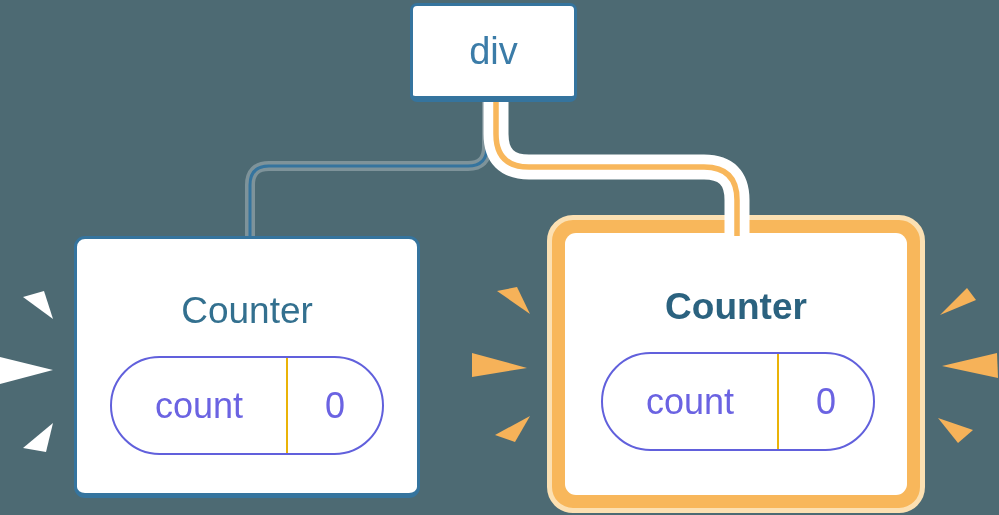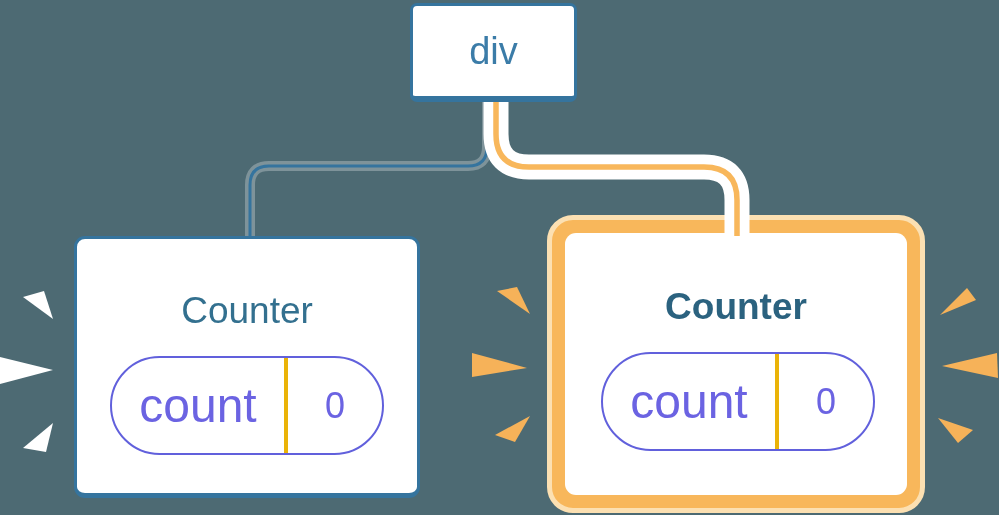--- a/index.html
+++ b/index.html
@@ -28,23 +28,23 @@
   .card-title{
     position:absolute;left:0;right:0;top:44px;text-align:center;
     font-size:37px;font-weight:500;color:#33708F;margin-top:7px;
   }
   .pill{
     position:absolute;left:33px;top:117px;width:274px;height:99px;
     box-sizing:border-box;border:2px solid #6160DC;border-radius:60px;
     display:flex;overflow:hidden;background:#FFFFFF;
   }
   .pill-key{
-    width:176px;box-sizing:border-box;border-right:4px solid #eab308;
+    width:176px;box-sizing:border-box;border-right:2px solid #eab308;
     display:flex;align-items:center;justify-content:center;
-    font-size:48px;color:#6B63E2;
+    font-size:36px;color:#6B63E2;
   }
   .pill-val{
     flex:1;display:flex;align-items:center;justify-content:center;
     font-size:36px;color:#6B63E2;
   }
 
   .card-right-frame{
     position:absolute;left:547px;top:215px;width:378px;height:298px;
     box-sizing:border-box;background:#F8B75B;border:5px solid #FCE0B2;
     border-radius:26px;padding:13px;z-index:2;

